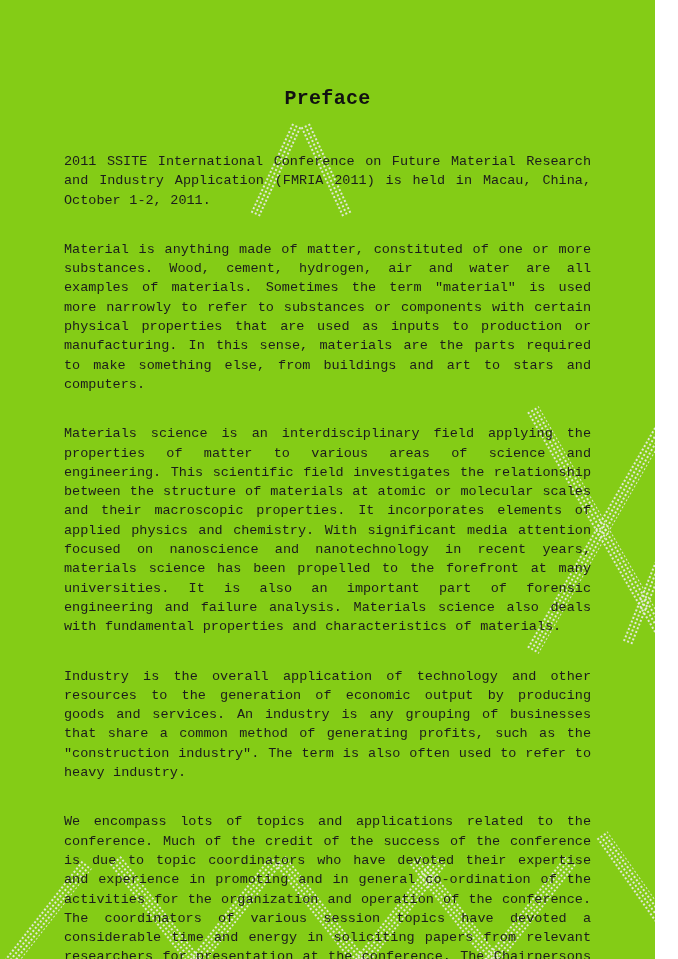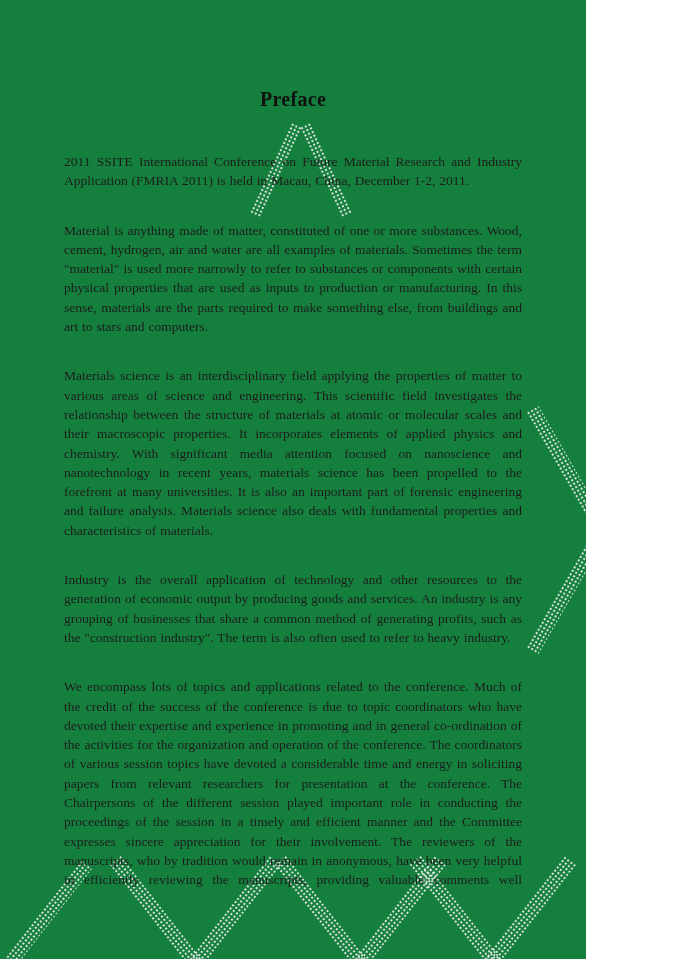--- a/index.html
+++ b/index.html
@@ -7,24 +7,24 @@
     padding: 0;
     background: #ffffff;
   }
   body {
     width: 678px;
     height: 959px;
     overflow: hidden;
   }
   .page {
     position: relative;
-    width: 586px;
+    width: 655px;
     height: 959px;
-    background: #15803d;
-    font-family: Liberation Serif, serif;
+    background: #84cc16;
+    font-family: Liberation Mono, monospace;
     color: #1c1c1c;
     overflow: hidden;
   }
   
   .watermark {
     position: absolute;
     inset: 0;
     overflow: hidden;
     pointer-events: none;
   }
@@ -94,20 +94,20 @@
     <div class="wm b8"></div>
     <div class="wm b9"></div>
     <div class="wm b10"></div>
     <div class="wm b11"></div>
     <div class="wm b12"></div>
     <div class="wm b13"></div>
   </div>
 
   <div class="content">
     <h1 class="title">Preface</h1>
-    <p class="para first">2011 SSITE International Conference on Future Material Research and Industry Application (FMRIA 2011) is held in Macau, China, December 1-2, 2011.</p>
+    <p class="para first">2011 SSITE International Conference on Future Material Research and Industry Application (FMRIA 2011) is held in Macau, China, October 1-2, 2011.</p>
     <p class="para">Material is anything made of matter, constituted of one or more substances. Wood, cement, hydrogen, air and water are all examples of materials. Sometimes the term "material" is used more narrowly to refer to substances or components with certain physical properties that are used as inputs to production or manufacturing. In this sense, materials are the parts required to make something else, from buildings and art to stars and computers.</p>
     <p class="para">Materials science is an interdisciplinary field applying the properties of matter to various areas of science and engineering. This scientific field investigates the relationship between the structure of materials at atomic or molecular scales and their macroscopic properties. It incorporates elements of applied physics and chemistry. With significant media attention focused on nanoscience and nanotechnology in recent years, materials science has been propelled to the forefront at many universities. It is also an important part of forensic engineering and failure analysis. Materials science also deals with fundamental properties and characteristics of materials.</p>
     <p class="para">Industry is the overall application of technology and other resources to the generation of economic output by producing goods and services. An industry is any grouping of businesses that share a common method of generating profits, such as the "construction industry". The term is also often used to refer to heavy industry.</p>
     <p class="para continued">We encompass lots of topics and applications related to the conference. Much of the credit of the success of the conference is due to topic coordinators who have devoted their expertise and experience in promoting and in general co-ordination of the activities for the organization and operation of the conference. The coordinators of various session topics have devoted a considerable time and energy in soliciting papers from relevant researchers for presentation at the conference. The Chairpersons of the different session played important role in conducting the proceedings of the session in a timely and efficient manner and the Committee expresses sincere appreciation for their involvement. The reviewers of the manuscripts, who by tradition would remain in anonymous, have been very helpful in efficiently reviewing the manuscripts, providing valuable comments well</p>
   </div>
 
 </div>
 
 </body></html>

